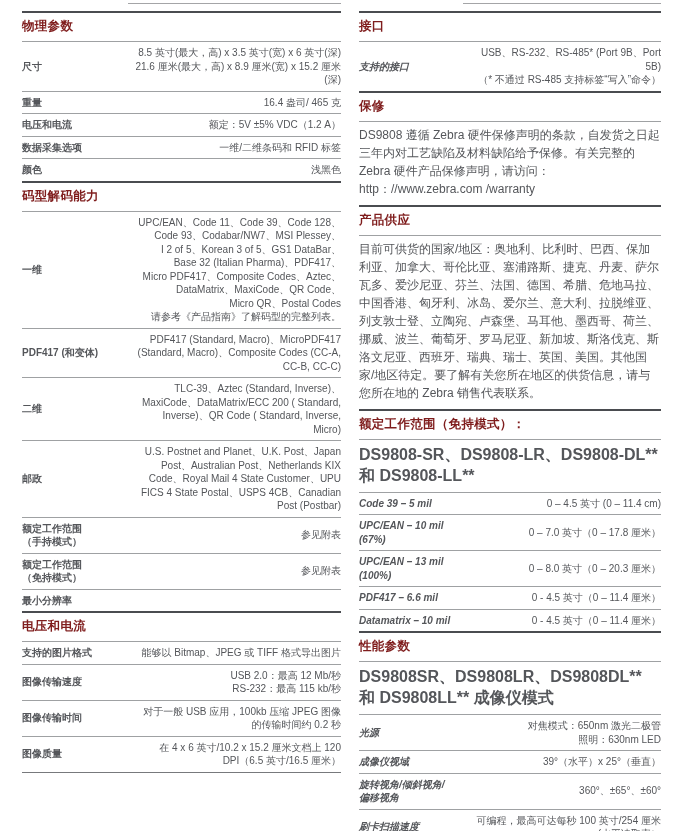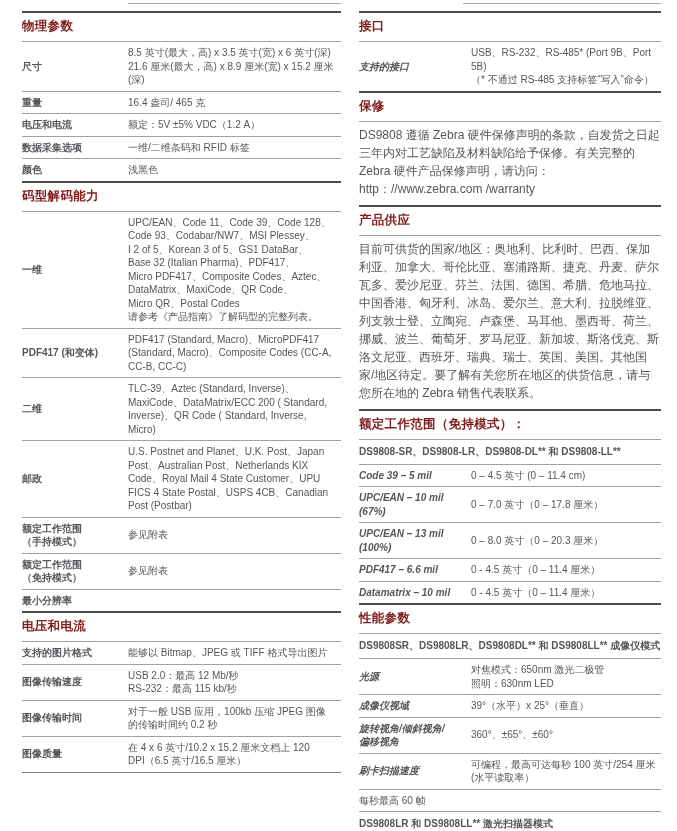--- a/index.html
+++ b/index.html
@@ -20,25 +20,25 @@
   .sec-title {
     border-top:2px solid #4a4c50;
     font-size:12.5px; font-weight:bold; color:#7f1d1d;
     padding:5px 0 6px 0; letter-spacing:0.3px;
   }
   .row { display:flex; align-items:center; border-top:1px solid #9fa1a3; }
   .cell { font-size:10px; line-height:13.5px; padding:4px 0; white-space:pre-line; }
   .cell.label { font-weight:bold; flex:none; padding-right:8px; }
   .col-left  .cell.label { width:106px; }
   .col-right .cell.label { width:112px;font-style:italic; }
-  .cell.value { flex:1; }
+  .cell.value { flex:1;text-align:right; }
 
   .subheader {
     border-top:1px solid #9fa1a3;
-    font-size:10px; font-weight:bold; padding:5px 0; white-space:pre-line;
+    font-size:16px; font-weight:bold; padding:5px 0; white-space:pre-line;
   }
   .para {
     border-top:1px solid #9fa1a3;
     font-size:12px; line-height:18px; padding:4px 0 7px 0;
   }
   .end-rule { border-top:1px solid #77797c; height:0; }
   .footnote { font-size:9.5px; padding-top:6px; color:#54565a; }
 </style>
 </head>
 <body>

